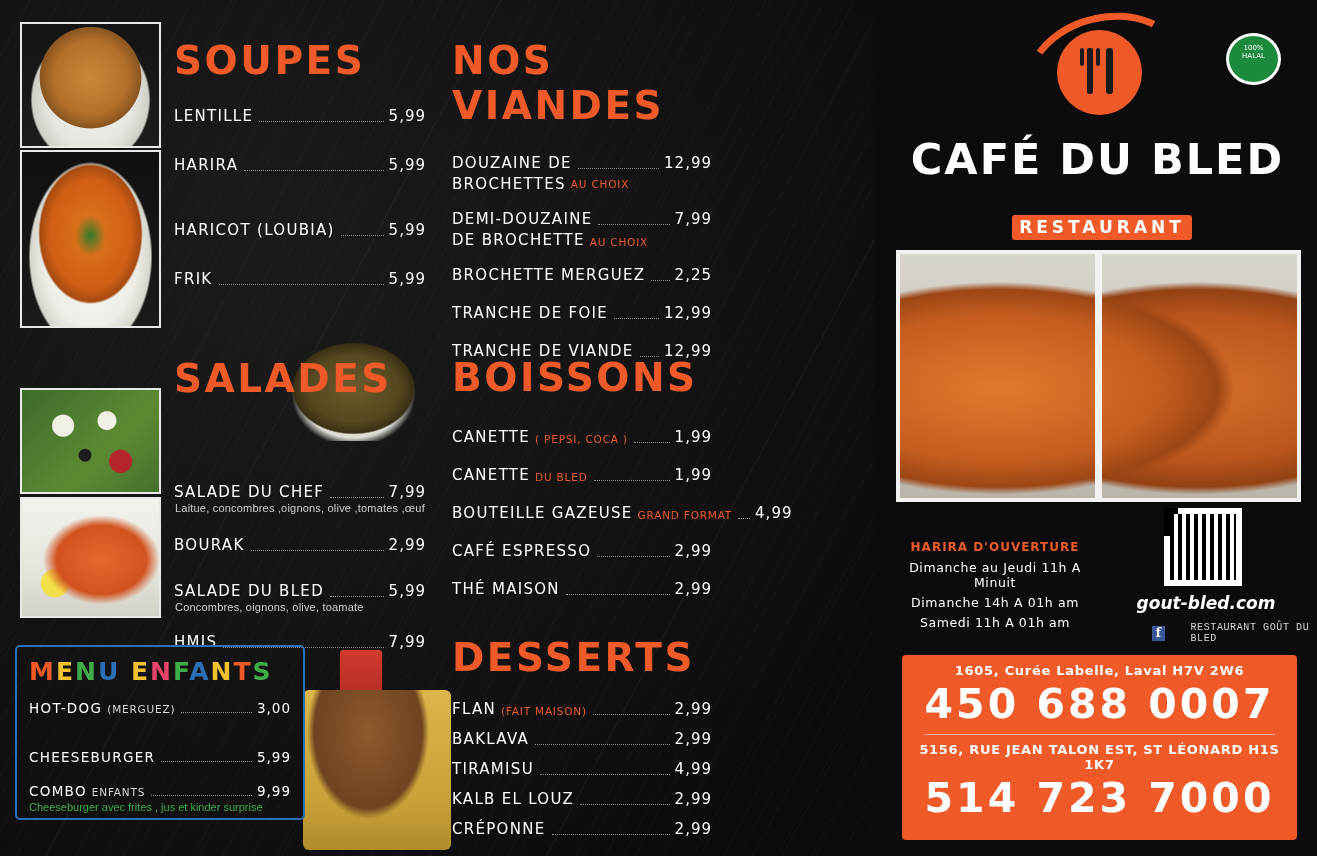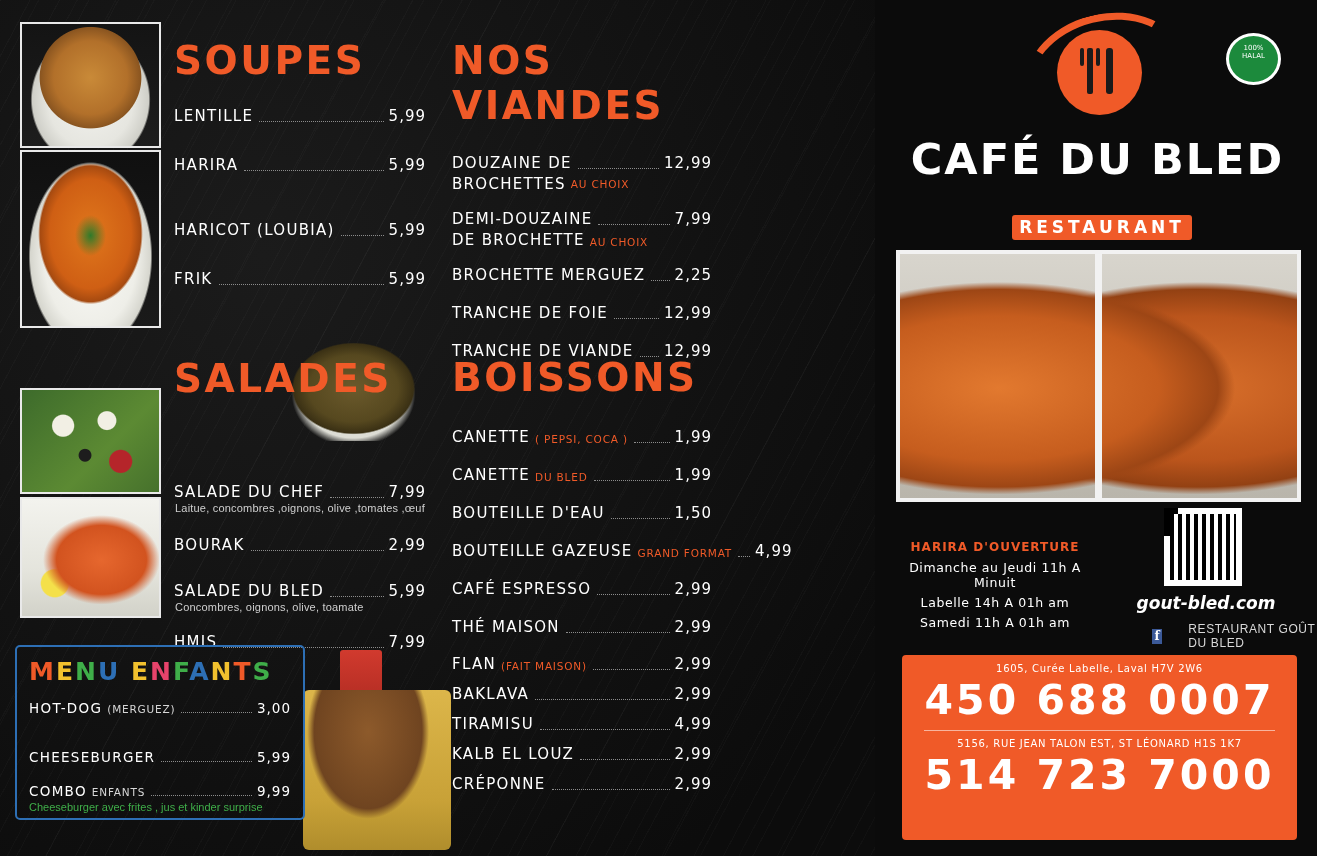--- a/index.html
+++ b/index.html
@@ -197,27 +197,27 @@
   #qr-inner{position:absolute;inset:6px;background:
       repeating-linear-gradient(90deg,#000 0 4px,#fff 4px 8px),
       repeating-linear-gradient(0deg,rgba(0,0,0,.55) 0 4px,rgba(255,255,255,0) 4px 8px);
   }
   #site{
     position:absolute;left:1136px;top:593px;width:140px;text-align:center;
     font-family:"DejaVu Sans", sans-serif;font-weight:bold;font-size:17px;color:#fff;font-style:italic;
   }
   #fb{position:absolute;left:1152px;top:622px;display:flex;align-items:center;gap:5px;}
   #fb-icon{width:15px;height:15px;background:#3b5998;color:#fff;font-weight:bold;font-size:12px;text-align:center;line-height:15px;font-family:"DejaVu Serif",serif;}
-  #fb-text{font-size:12px;color:#d9d9d9;letter-spacing:.6px;font-family:Liberation Sans, sans-serif;padding-left:21px;}
+  #fb-text{font-size:10px;color:#d9d9d9;letter-spacing:.6px;font-family:Liberation Mono, monospace;padding-left:21px;}
   #contact-box{
     position:absolute;left:902px;top:655px;width:395px;height:185px;
     background:#f05a28;border-radius:4px;text-align:center;color:#fff;
     font-family:"DejaVu Sans", sans-serif;padding-top:8px;box-sizing:border-box;
   }
-  .addr{font-size:10px;letter-spacing:.7px;font-weight:normal;}
+  .addr{font-size:13px;letter-spacing:.7px;font-weight:bold;}
   .phone{font-size:41px;letter-spacing:3px;font-weight:bold;margin:2px 0 6px 0;font-family:"DejaVu Sans",sans-serif;}
   .divider{height:1px;background:rgba(255,255,255,.55);margin:2px 22px 7px 22px;}
 </style>
 </head>
 <body>
 
 <div id="menu">
 
   <div class="pane-left">
 
@@ -396,27 +396,20 @@
       <div class="item" style="margin-bottom:20px;">
         <div class="row">
           <span class="nm">CANETTE</span>
           <span class="sub orange">DU BLED</span>
           <span class="dots"></span>
           <span class="pr">1,99</span>
         </div>
       </div>
       <div class="item" style="margin-bottom:20px;">
         <div class="row">
-          <span class="nm">BOUTEILLE D'EAU</span>
-          <span class="dots"></span>
-          <span class="pr">1,50</span>
-        </div>
-      </div>
-      <div class="item" style="margin-bottom:20px;">
-        <div class="row">
           <span class="nm">BOUTEILLE GAZEUSE</span>
           <span class="sub orange">GRAND FORMAT</span>
           <span class="dots"></span>
           <span class="pr">4,99</span>
         </div>
       </div>
       <div class="item" style="margin-bottom:20px;">
         <div class="row">
           <span class="nm">CAFÉ ESPRESSO</span>
           <span class="dots"></span>
@@ -426,20 +419,21 @@
       <div class="item">
         <div class="row">
           <span class="nm">THÉ MAISON</span>
           <span class="dots"></span>
           <span class="pr">2,99</span>
         </div>
       </div>
     </div>
 
     <div style="position:absolute;left:452px;top:635px;width:260px;">
+      <h2 class="sec-title">DESSERTS</h2>
       <div style="height:20px"></div>
 
       <div class="item" style="margin-bottom:12px;">
         <div class="row">
           <span class="nm">FLAN</span>
           <span class="sub orange">(FAIT MAISON)</span>
           <span class="dots"></span>
           <span class="pr">2,99</span>
         </div>
       </div>
@@ -496,21 +490,21 @@
   <div id="halal-badge">
     <div>100%</div>
     <div>HALAL</div>
   </div>
 
   <div id="hero-photo"></div>
 
   <div id="hours">
     <div id="hours-title">HARIRA D'OUVERTURE</div>
     <div class="hour-line">Dimanche au Jeudi 11h A Minuit</div>
-    <div class="hour-line">Labelle 14h A 01h am</div>
+    <div class="hour-line">Dimanche 14h A 01h am</div>
     <div class="hour-line">Samedi 11h A 01h am</div>
   </div>
 
   <div id="qr">
       <div id="qr-inner"></div>
     </div>
   <div id="site">gout-bled.com</div>
   <div id="fb">
     <div id="fb-icon">f</div>
     <div id="fb-text">RESTAURANT GOÛT DU BLED</div>

